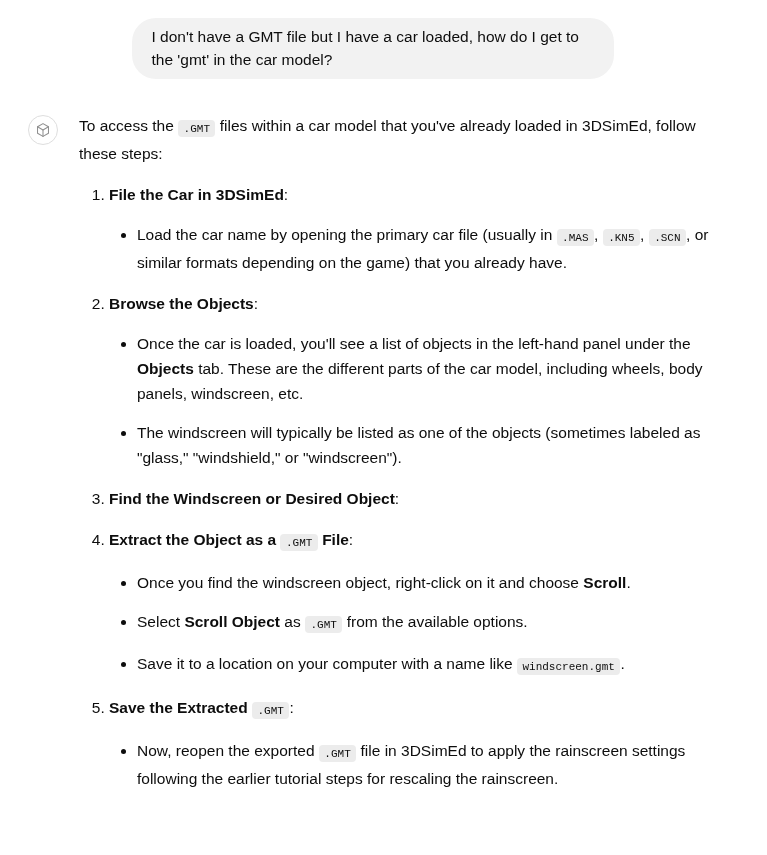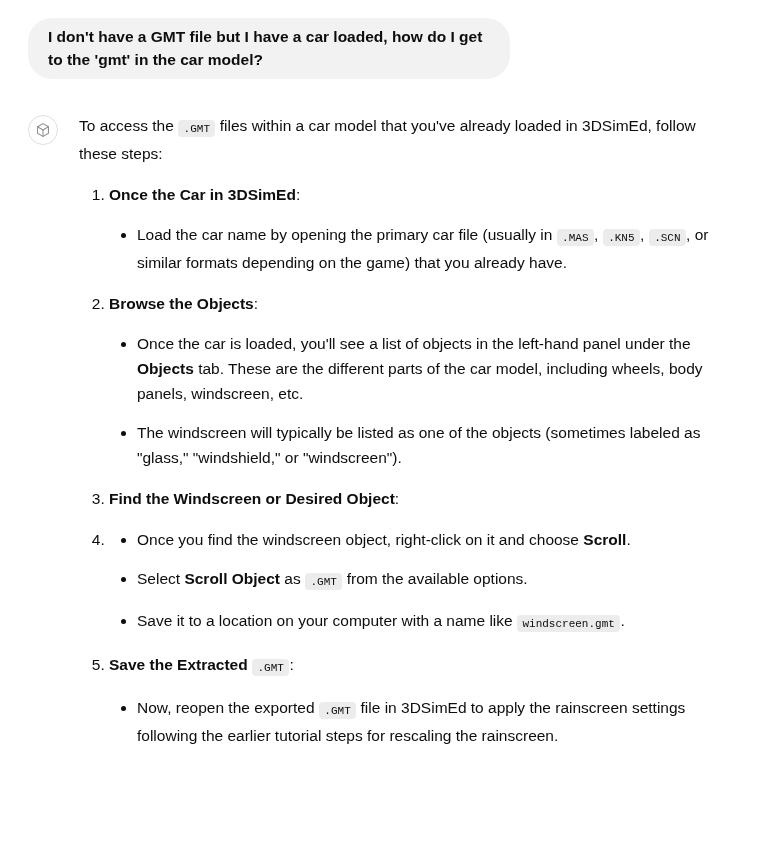--- a/index.html
+++ b/index.html
@@ -6,21 +6,21 @@
   html, body {
     width: 767px; height: 855px;
     background: #ffffff;
     font-family: "Liberation Sans", sans-serif;
     color: #0d0d0d;
     overflow: hidden;
   }
   .page { padding: 18px 50px 0 28px; }
 
   
-  .user-row { display: flex; justify-content: flex-start; margin-bottom: 34px; font-weight: bold; }
+  .user-row { display: flex; justify-content: center; margin-bottom: 34px; }
   .user-bubble {
     background: #f2f2f2;
     border-radius: 24px;
     padding: 8px 20px;
     max-width: 482px;
     font-size: 15.5px;
     line-height: 22.5px;
     color: #0d0d0d;
   }
 
@@ -82,36 +82,37 @@
         <path d="M12 3.5 L19.3 7.7 V16.3 L12 20.5 L4.7 16.3 V7.7 Z"></path>
         <path d="M4.7 7.7 L12 12 L19.3 7.7"></path>
         <path d="M12 12 V20.5"></path>
       </svg>
     </div>
 
     <div class="content">
       <p class="para"><span>To access the </span><code class="chip">.GMT</code><span> files within a car model that you've already loaded in 3DSimEd, follow these steps:</span></p>
       <ol class="steps">
           <li>
-            <div class="step-title"><strong>Once the Car in 3DSimEd</strong><span>:</span></div>
+            <div class="step-title"><strong>File the Car in 3DSimEd</strong><span>:</span></div>
             <ul>
               <li><span>Load the car name by opening the primary car file (usually in </span><code class="chip">.MAS</code><span>, </span><code class="chip">.KN5</code><span>, </span><code class="chip">.SCN</code><span>, or similar formats depending on the game) that you already have.</span></li>
             </ul>
           </li>
           <li>
             <div class="step-title"><strong>Browse the Objects</strong><span>:</span></div>
             <ul>
               <li><span>Once the car is loaded, you'll see a list of objects in the left-hand panel under the </span><strong>Objects</strong><span> tab. These are the different parts of the car model, including wheels, body panels, windscreen, etc.</span></li>
               <li><span>The windscreen will typically be listed as one of the objects (sometimes labeled as "glass," "windshield," or "windscreen").</span></li>
             </ul>
           </li>
           <li>
             <div class="step-title"><strong>Find the Windscreen or Desired Object</strong><span>:</span></div>
           </li>
           <li>
+            <div class="step-title"><strong>Extract the Object as a </strong><code class="chip">.GMT</code><strong> File</strong><span>:</span></div>
             <ul>
               <li><span>Once you find the windscreen object, right-click on it and choose </span><strong>Scroll</strong><span>.</span></li>
               <li><span>Select </span><strong>Scroll Object</strong><span> as </span><code class="chip">.GMT</code><span> from the available options.</span></li>
               <li><span>Save it to a location on your computer with a name like </span><code class="chip">windscreen.gmt</code><span>.</span></li>
             </ul>
           </li>
           <li>
             <div class="step-title"><strong>Save the Extracted </strong><code class="chip">.GMT</code><span>:</span></div>
             <ul>
               <li><span>Now, reopen the exported </span><code class="chip">.GMT</code><span> file in 3DSimEd to apply the rainscreen settings following the earlier tutorial steps for rescaling the rainscreen.</span></li>

